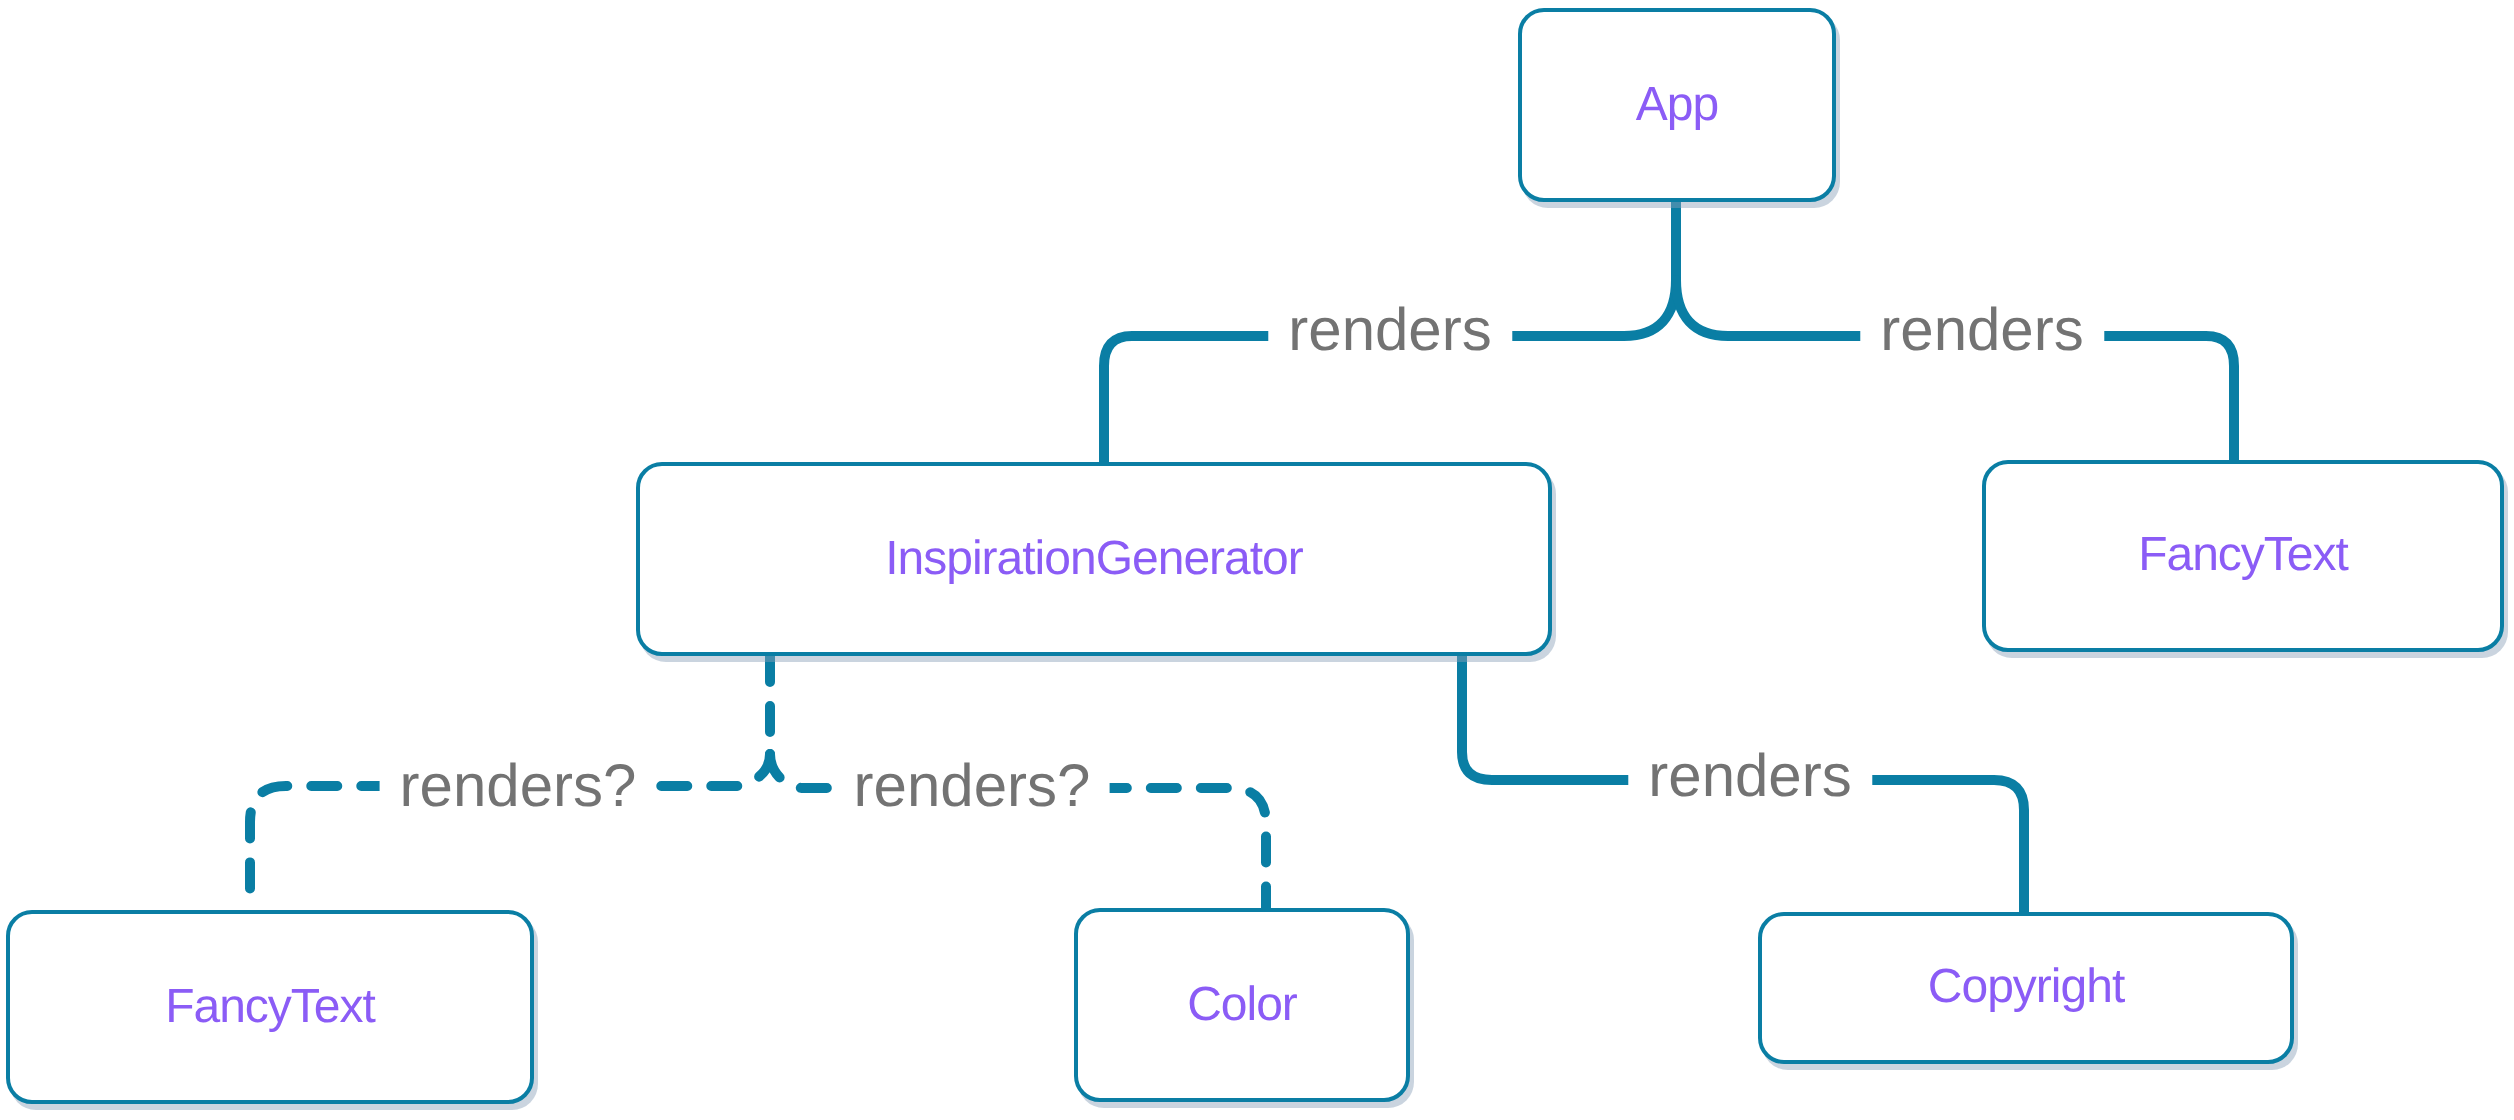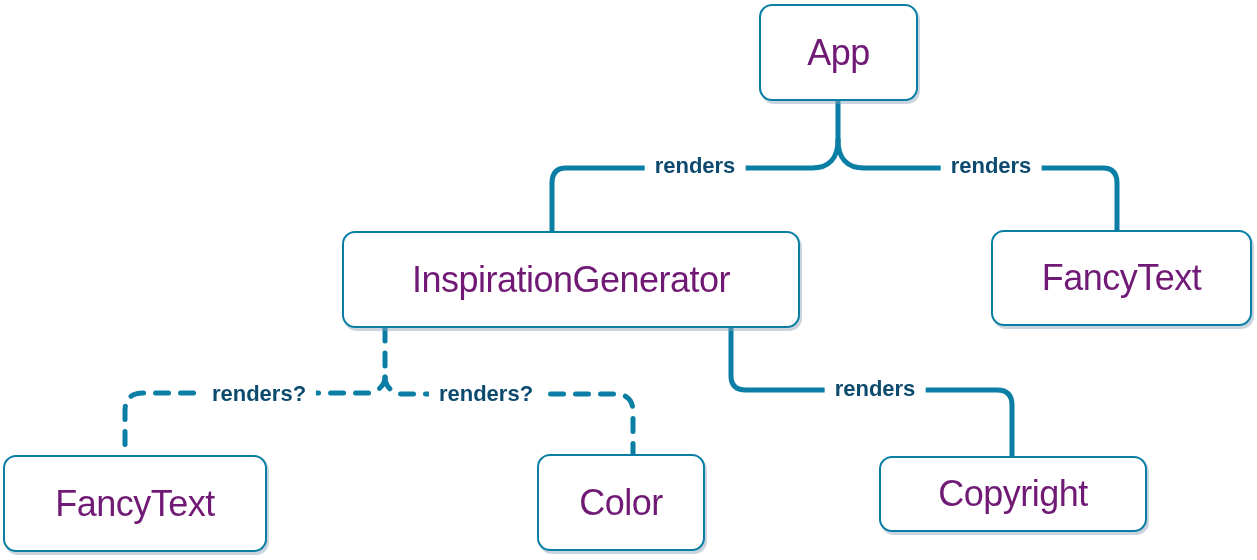--- a/index.html
+++ b/index.html
@@ -37,39 +37,39 @@
     background: #ffffff;
     border: 2.5px solid #0a7ea4;
     border-radius: 13px;
     display: flex;
     align-items: center;
     justify-content: center;
     box-shadow: 2px 3px 0 rgba(137,160,183,0.45);
     z-index: 2;
   }
   .node span {
-    color: #701a75;
-    font-size: 36px;
+    color: #8b5cf6;
+    font-size: 24px;
     font-weight: normal;
     letter-spacing: -0.5px;
     white-space: nowrap;
   }
   .node-app        { left: 759px; top: 4px;   width: 159px; height: 97px; }
-  .node-ig         { left: 342px; top: 231px; width: 458px; height: 97px; }
+  .node-ig         { left: 318px; top: 231px; width: 458px; height: 97px; }
   .node-ft-top     { left: 991px; top: 230px; width: 261px; height: 96px; }
   .node-ft-bottom  { left: 3px;   top: 455px; width: 264px; height: 97px; }
   .node-color      { left: 537px; top: 454px; width: 168px; height: 97px; }
   .node-copyright  { left: 879px; top: 456px; width: 268px; height: 76px; }
   .edge-label {
     position: absolute;
     transform: translate(-50%, -50%);
     background: #ffffff;
-    color: #0c4a6e;
-    font-size: 22px;
-    font-weight: bold;
+    color: #737373;
+    font-size: 30px;
+    font-weight: normal;
     padding: 0 10px;
     white-space: nowrap;
     z-index: 1;
   }
   .el-0 { left: 695px; top: 166px; }
   .el-1 { left: 991px; top: 166px; }
   .el-2 { left: 259px; top: 394px; }
   .el-3 { left: 486px; top: 394px; }
   .el-4 { left: 875px; top: 389px; }
 </style>

